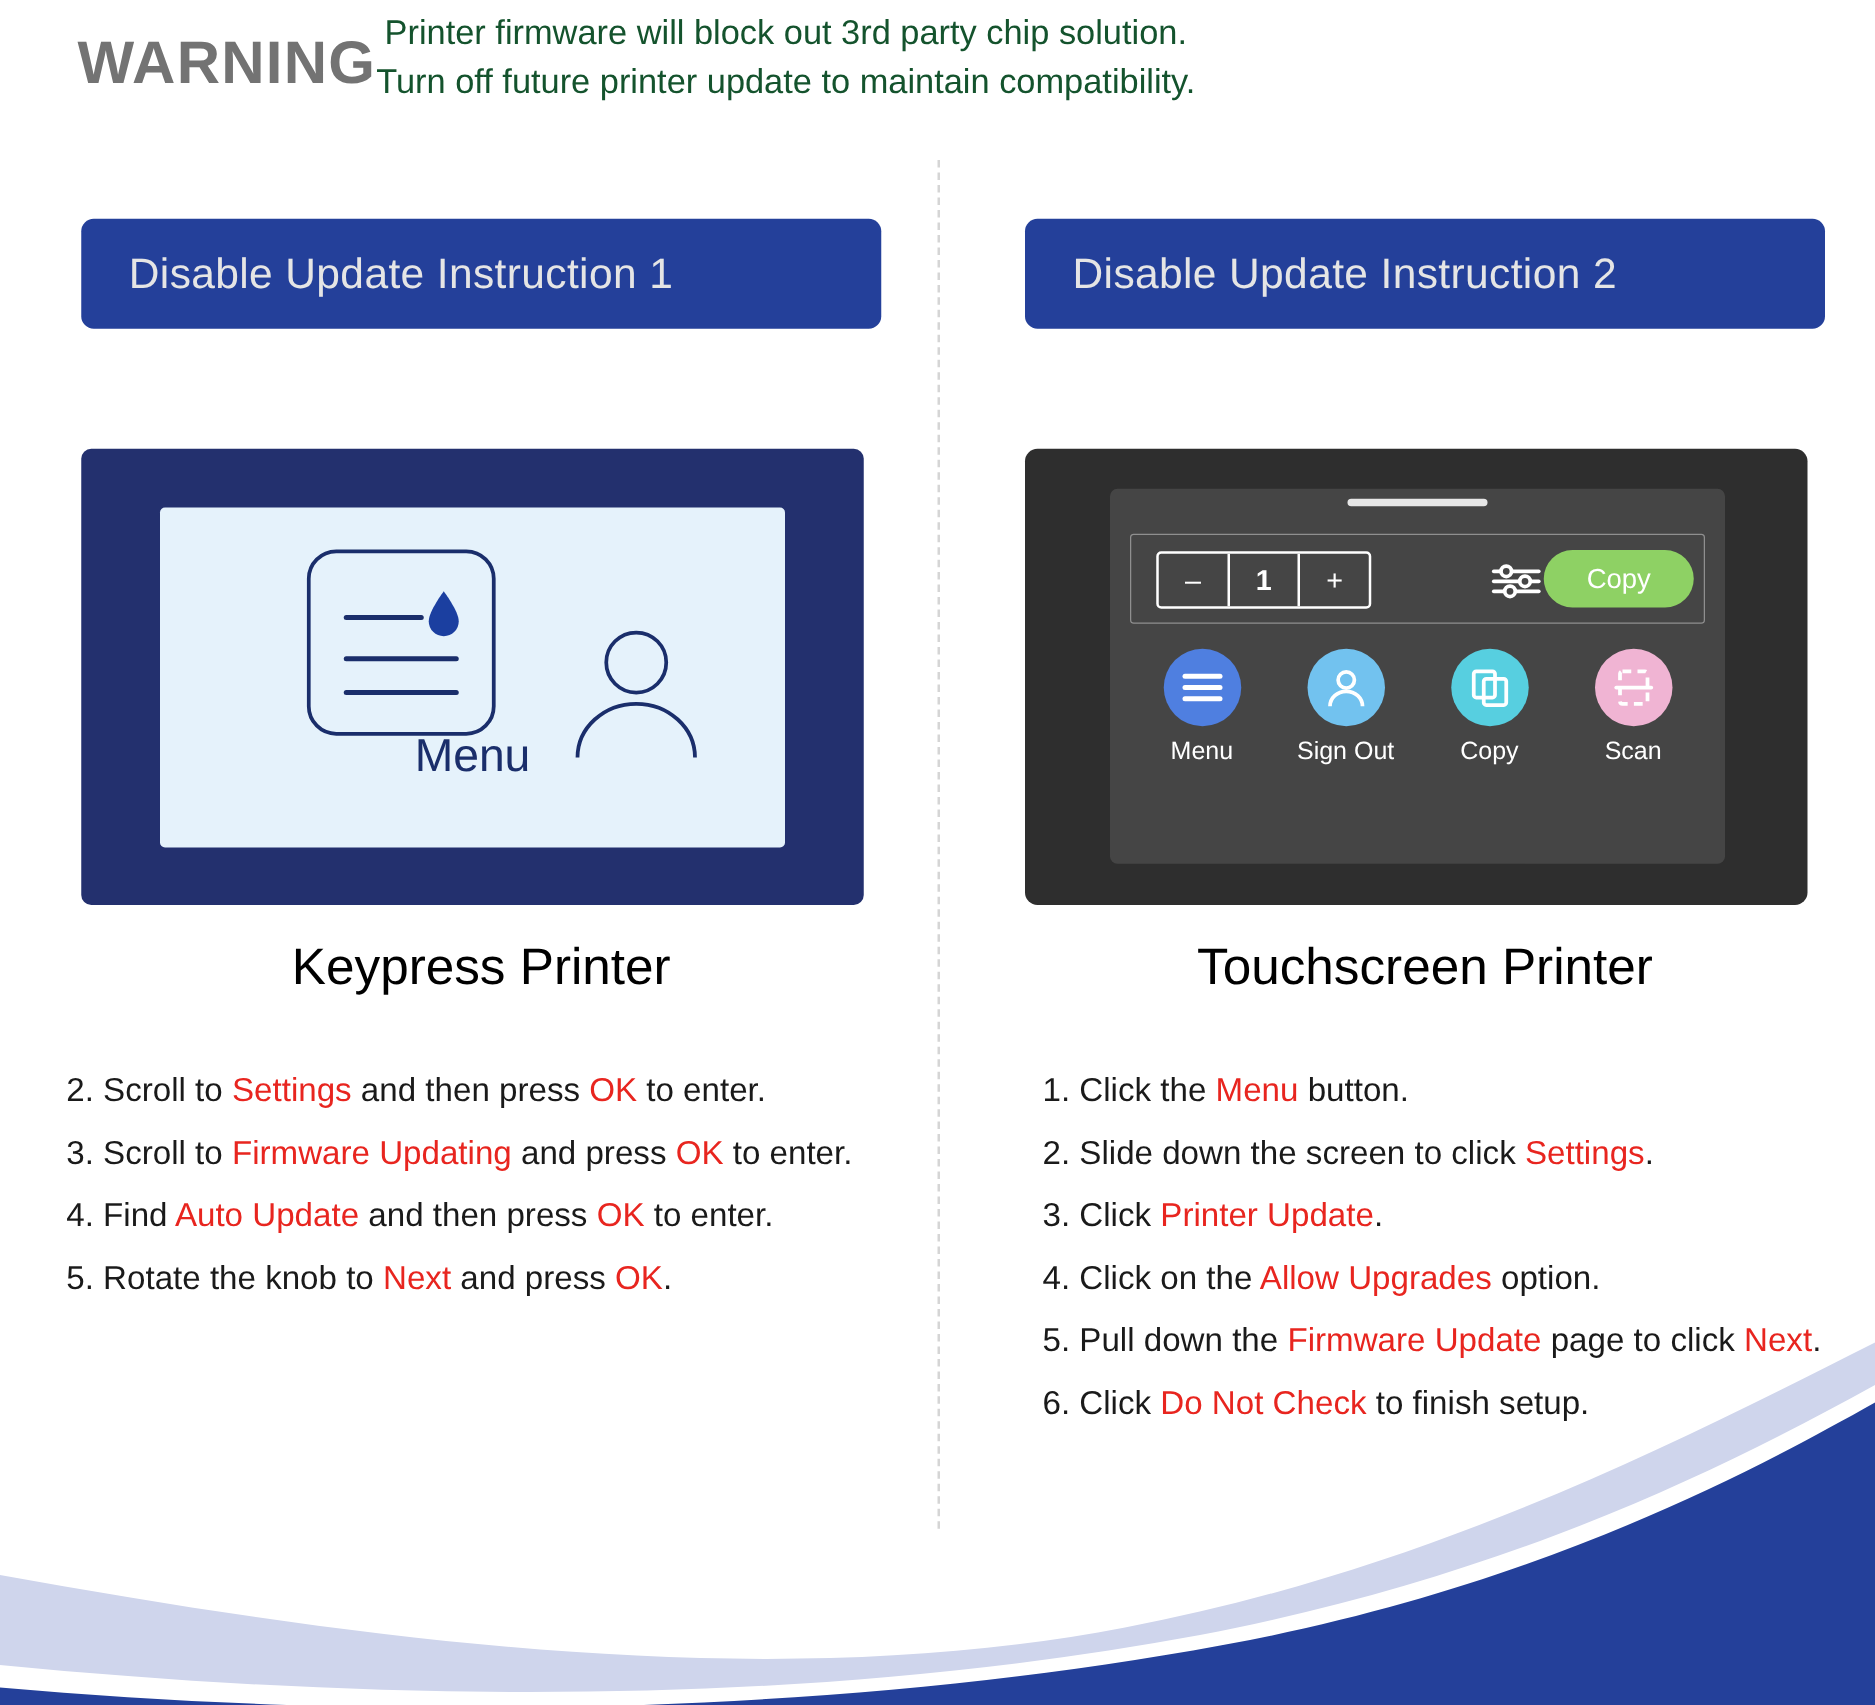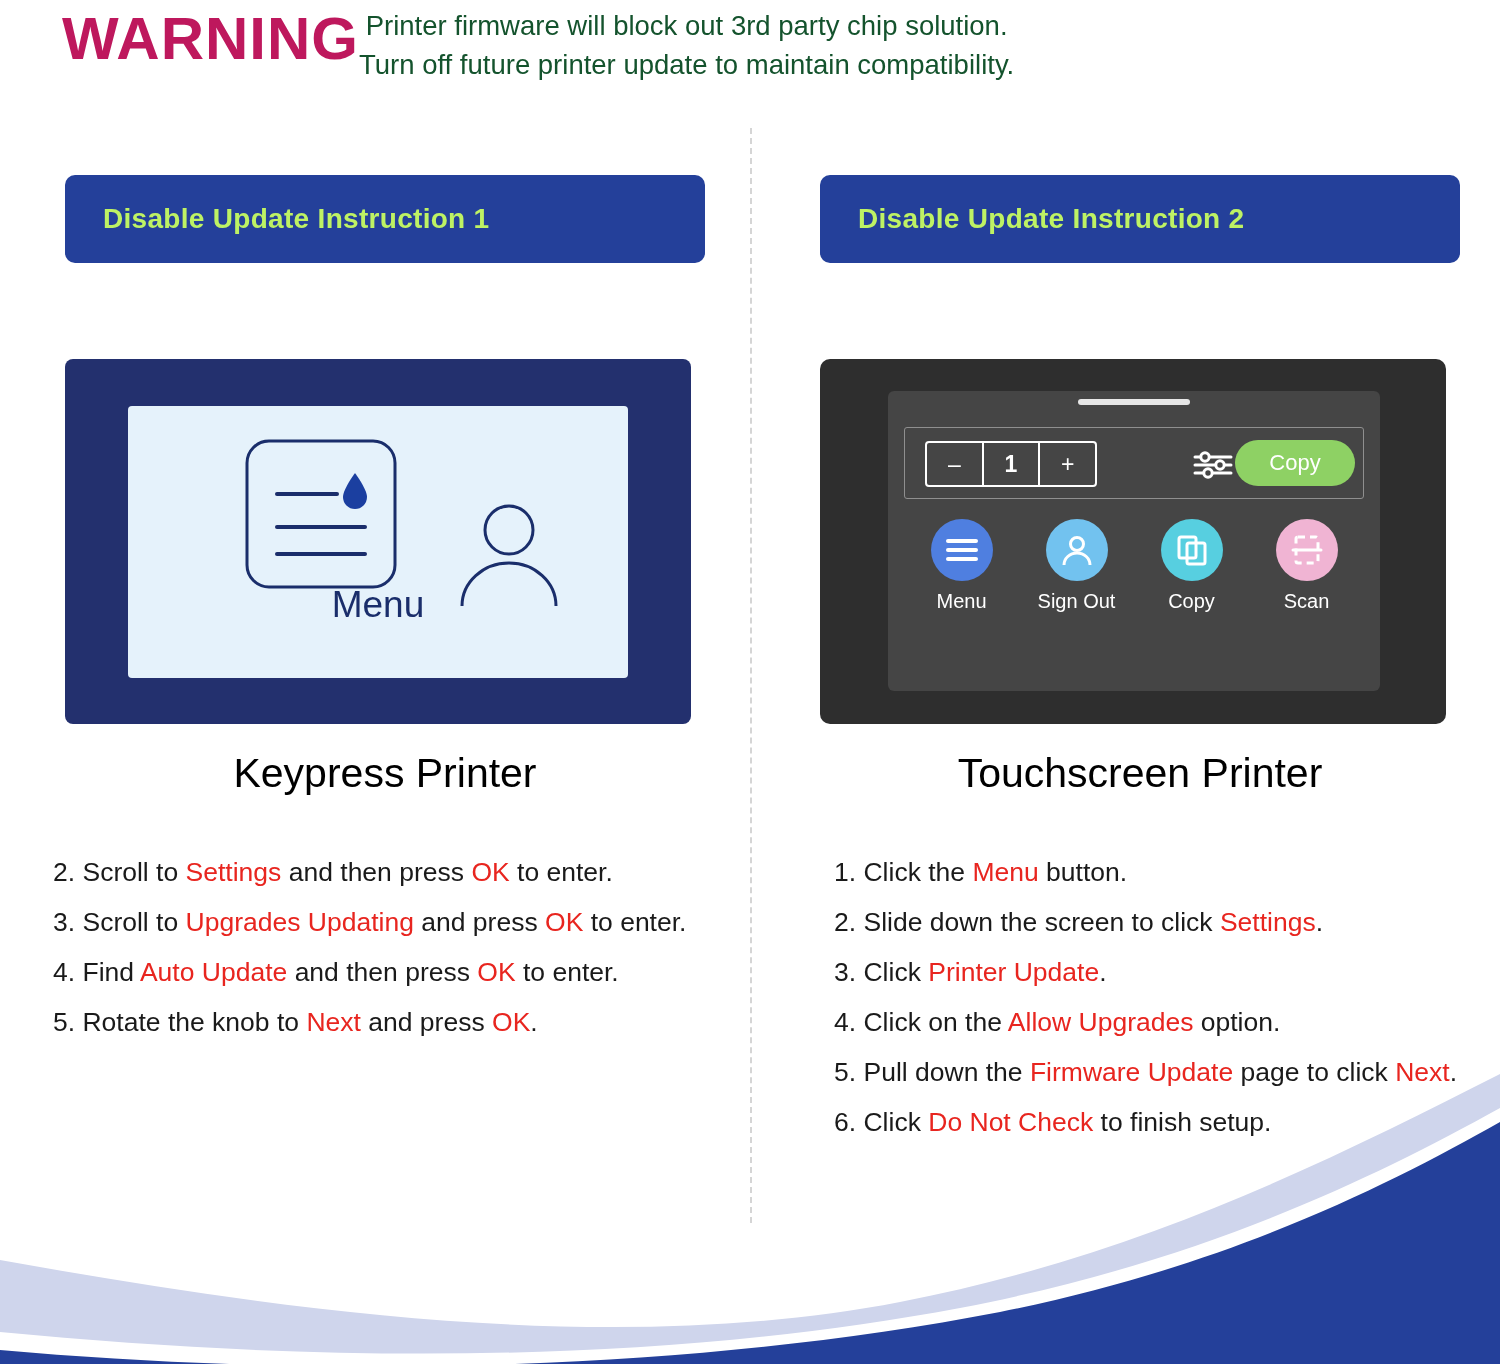--- a/index.html
+++ b/index.html
@@ -19,26 +19,26 @@
   .warning-header {
     position: absolute;
     top: 0;
     left: 0;
     width: 1500px;
     height: 100px;
     display: flex;
     align-items: flex-start;
   }
   .warning-word {
-    font-size: 60px;
+    font-size: 48px;
     font-weight: bold;
-    color: #be185d;
+    color: #737373;
     letter-spacing: 1px;
     margin-left: 62px;
-    margin-top: 0px;
+    margin-top: 12px;
     line-height: 78px;
     white-space: nowrap;
   }
   .warning-text {
     margin-top: 6px;
     font-size: 27.5px;
     color: #14532d;
     line-height: 39px;
     white-space: nowrap;
     text-align: center;
@@ -66,23 +66,23 @@
   .banner {
     background: #24409a;
     border-radius: 10px;
     height: 88px;
     display: flex;
     align-items: center;
     padding-left: 38px;
     box-sizing: border-box;
   }
   .banner-text {
-    color: #bef264;
-    font-size: 28px;
-    font-weight: bold;
+    color: #e5e5e5;
+    font-size: 34px;
+    font-weight: normal;
     letter-spacing: 0.3px;
   }
 
   
   .device-wrap {
     margin-top: 96px;
     height: 365px;
     position: relative;
   }
   .keypress-device {
@@ -313,21 +313,21 @@
     </div>
   </div>
 
   <div class="device-caption">Keypress Printer</div>
 
   <div class="steps">
     <div class="step">
       <span>2. </span><span>Scroll to </span><span class="hl">Settings</span><span> and then press </span><span class="hl">OK</span><span> to enter.</span>
     </div>
     <div class="step">
-      <span>3. </span><span>Scroll to </span><span class="hl">Upgrades Updating</span><span> and press </span><span class="hl">OK</span><span> to enter.</span>
+      <span>3. </span><span>Scroll to </span><span class="hl">Firmware Updating</span><span> and press </span><span class="hl">OK</span><span> to enter.</span>
     </div>
     <div class="step">
       <span>4. </span><span>Find </span><span class="hl">Auto Update</span><span> and then press </span><span class="hl">OK</span><span> to enter.</span>
     </div>
     <div class="step">
       <span>5. </span><span>Rotate the knob to </span><span class="hl">Next</span><span> and press </span><span class="hl">OK</span><span>.</span>
     </div>
   </div>
 </div>
 

